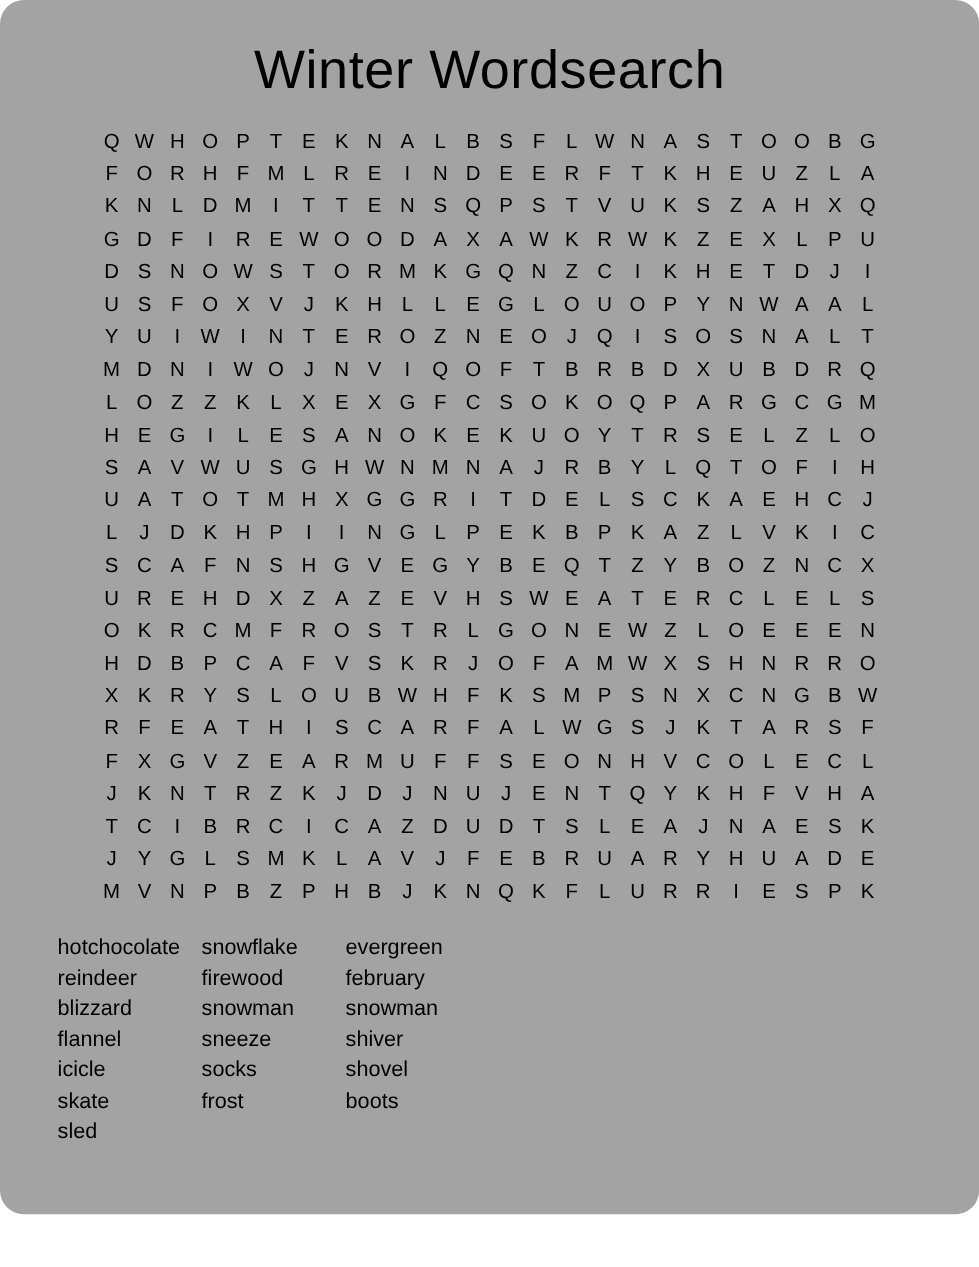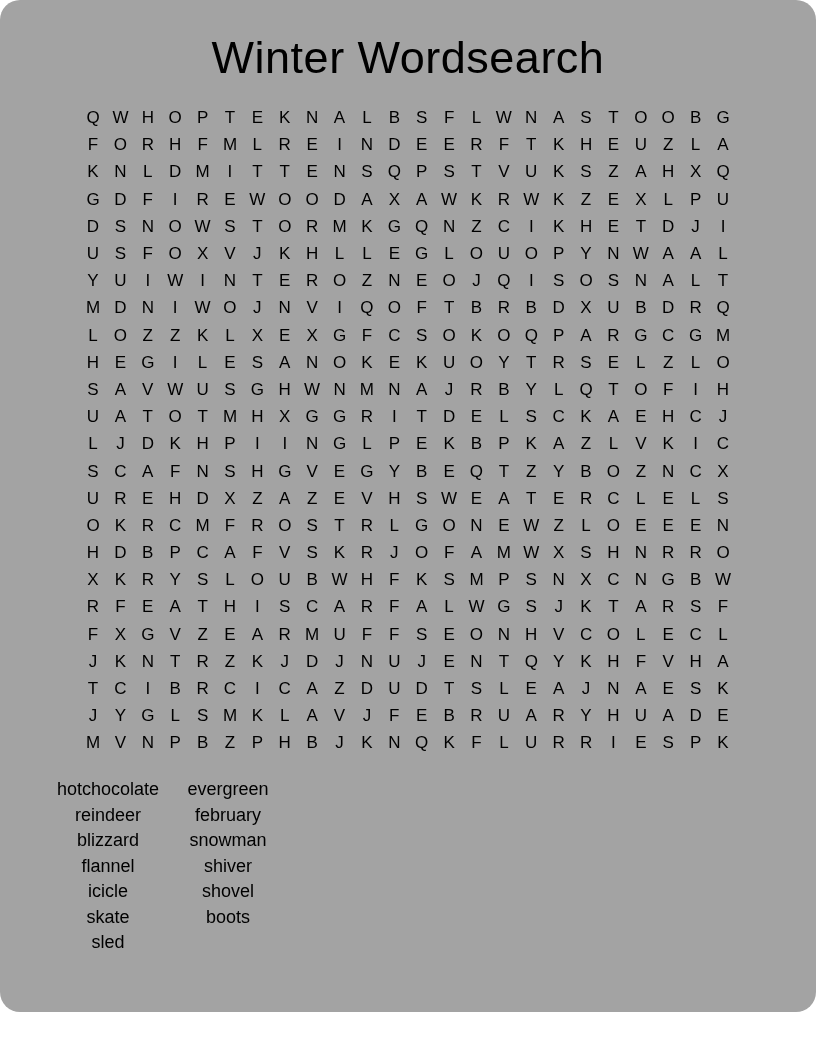--- a/index.html
+++ b/index.html
@@ -36,21 +36,20 @@
   .cell {
     display: flex;
     align-items: center;
     justify-content: center;
     font-size: 17px;
     font-weight: 500;
   }
   .words {
     display: flex;
     margin: 20px 0 0 48px;
-    text-align: center;
   }
   .word-col {
     width: 120px;
     flex: 0 0 120px;
   }
   .word {
     display: block;
     font-size: 18px;
     line-height: 25.5px;
     white-space: nowrap;
@@ -645,20 +644,28 @@
       <div class="word-col">
         <span class="word">hotchocolate</span>
         <span class="word">reindeer</span>
         <span class="word">blizzard</span>
         <span class="word">flannel</span>
         <span class="word">icicle</span>
         <span class="word">skate</span>
         <span class="word">sled</span>
       </div>
       <div class="word-col">
+        <span class="word">snowflake</span>
+        <span class="word">firewood</span>
+        <span class="word">snowman</span>
+        <span class="word">sneeze</span>
+        <span class="word">socks</span>
+        <span class="word">frost</span>
+      </div>
+      <div class="word-col">
         <span class="word">evergreen</span>
         <span class="word">february</span>
         <span class="word">snowman</span>
         <span class="word">shiver</span>
         <span class="word">shovel</span>
         <span class="word">boots</span>
       </div>
     </div>
 </div>
 

